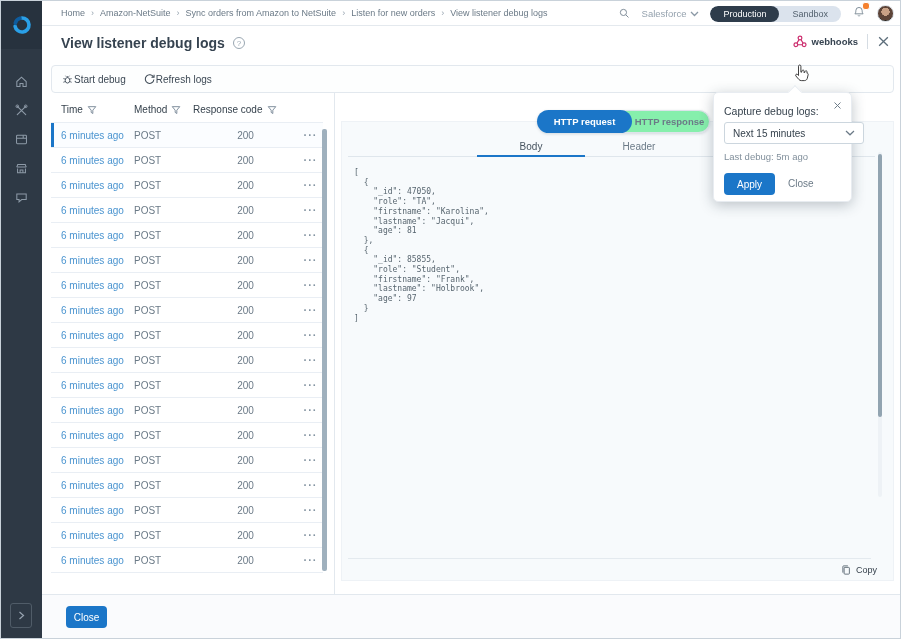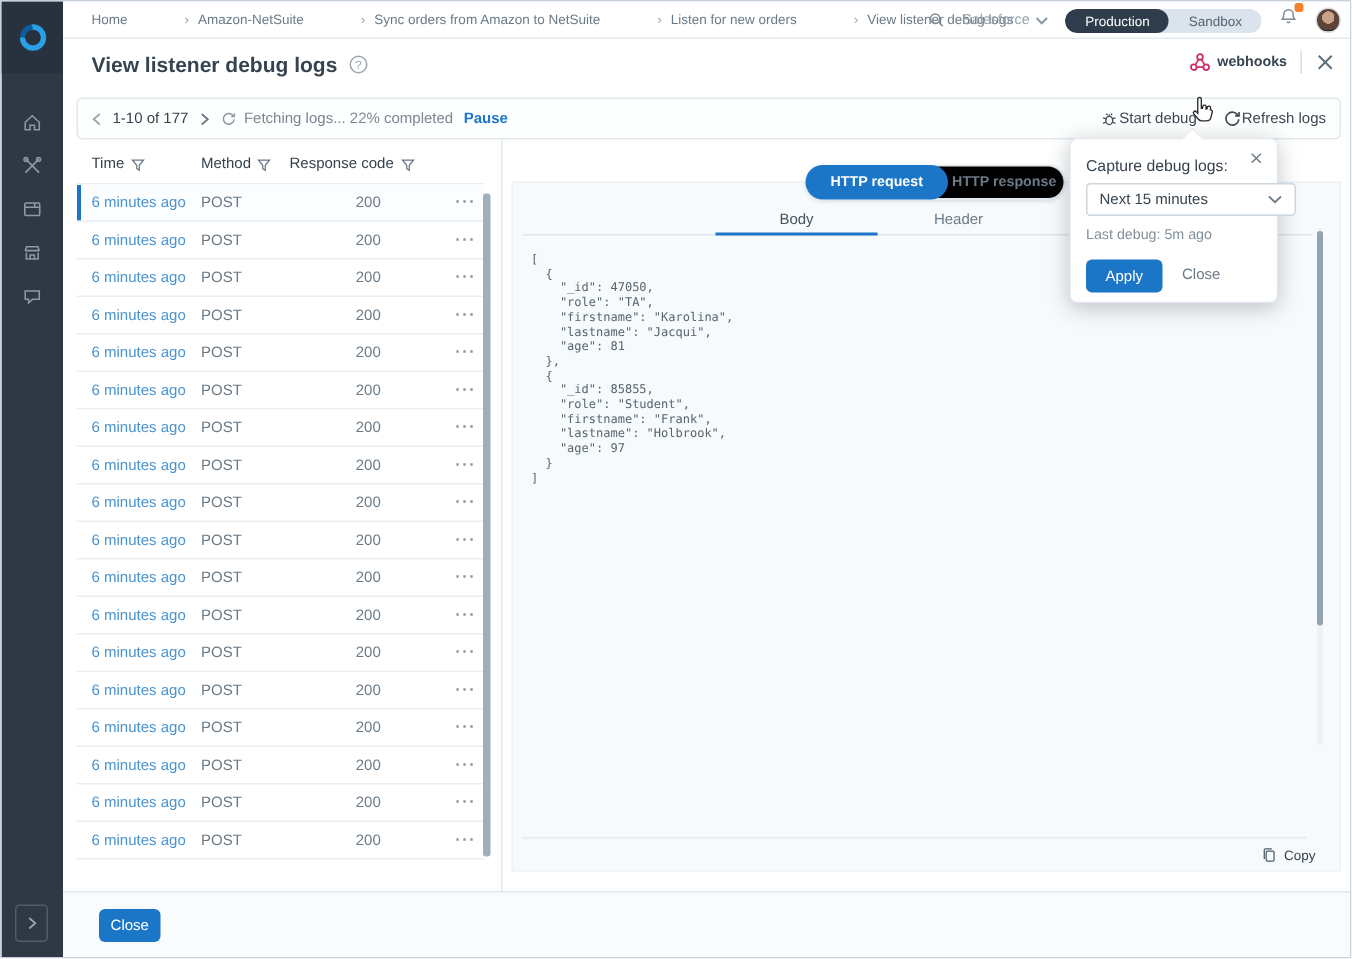--- a/index.html
+++ b/index.html
@@ -12,21 +12,21 @@
   .logo-box { height:48px; background:#27323e; display:flex; align-items:center; justify-content:center; }
   .nav-col { display:flex; flex-direction:column; align-items:center; padding-top:24px; gap:13px; }
   .nav-item { width:41px; height:16px; display:flex; align-items:center; justify-content:center; color:#8d9aa7; }
   .nav-item svg { width:15px; height:15px; }
   .expand-btn { position:absolute; left:9px; top:602px; width:22px; height:25px; border:1px solid #505c68;
                 border-radius:3px; display:flex; align-items:center; justify-content:center; color:#97a3b0; }
 
   
   .topbar { position:absolute; left:41px; top:0; width:860px; height:25px; background:#fff;
             border-bottom:1px solid #e4e9ee; display:flex; align-items:center; }
-  .crumbs { display:flex; align-items:center; padding-left:19px; font-size:9px; color:#6b7a87;gap:32px; }
+  .crumbs { display:flex; align-items:center; padding-left:19px; font-size:9px; color:#6b7a87; }
   .crumb + .crumb::before { content:"›"; margin:0 6px; color:#98a5b1; }
   .topbar-right { position:absolute; right:8px; top:0; height:25px; display:flex; align-items:center; gap:11px; }
   .acct { font-size:9.5px; color:#95a2ae; display:flex; align-items:center; gap:4px; }
   .env-pill { display:flex; background:#dbe3ed; border-radius:9px; font-size:9px; overflow:hidden; }
   .env-seg { padding:3px 13px; color:#54626f; }
   .env-seg.active { background:#2e3c4b; color:#fff; border-radius:9px; }
   .bell-wrap { position:relative; color:#7c8a96; }
   .badge-dot { position:absolute; top:-3px; right:-4px; width:8px; height:8px; border-radius:3px; background:#f5812f; border:1px solid #fff; }
   .avatar { width:17px; height:17px; border-radius:50%;
             background:radial-gradient(circle at 50% 38%, #c9a186 0 34%, #5d4438 35% 70%, #2c2620 71%); border:1px solid #d9dee4; }
@@ -68,21 +68,21 @@
   .c-menu { color:#8494a2; font-weight:700; letter-spacing:1px; text-align:center; font-size:11px; }
   .tbl-scroll { position:absolute; left:321px; top:128px; width:5px; height:442px; background:#9fb0bd; border-radius:2px; }
   .panel-divider { position:absolute; left:333px; top:92px; width:1px; height:501px; background:#e2e8ee; }
 
   
   .panel { position:absolute; left:340px; top:120px; width:553px; height:460px; background:#f7fafc; border:1px solid #eef2f6; }
   .toggle { position:absolute; left:195px; top:-12px; display:flex; height:23px; border-radius:12px;
             box-shadow:0 1px 3px rgba(40,60,80,.18); font-size:9.5px;font-weight:bold; }
   .tg-seg { display:flex; align-items:center; justify-content:center; }
   .tg-req { width:95px; background:#1b76c8; color:#fff; border-radius:12px; z-index:2; }
-  .tg-res { width:88px; background:#000000; color:#6b7a87; border:1px solid #dde4ea; border-left:none;
+  .tg-res { width:88px; background:#86efac; color:#6b7a87; border:1px solid #dde4ea; border-left:none;
             border-radius:0 12px 12px 0; margin-left:-10px; padding-left:8px; }
   .tabs-line { position:absolute; left:6px; right:18px; top:34px; height:1px; background:#dfe6ec; }
   .tab { position:absolute; top:14px; width:108px; height:20px; display:flex; align-items:center; justify-content:center; font-size:10px; }
   .tab-body { left:135px; color:#46535f; }
   .tab-header { left:243px; color:#6b7a87; }
   .tab-underline { position:absolute; left:135px; top:33px; width:108px; height:2px; background:#1b76c8; }
   .code { position:absolute; left:12px; top:46px; font-family:"DejaVu Sans Mono", monospace; font-size:8px;
           line-height:9.7px; color:#57656f; white-space:pre; }
   .panel-scroll-track { position:absolute; left:536px; top:30px; width:4px; height:345px; background:#eef2f6; border-radius:2px; }
   .panel-scroll-thumb { position:absolute; left:0; top:2px; width:4px; height:263px; background:#92a4b1; border-radius:2px; }
@@ -217,41 +217,20 @@
       <span class="vdiv"></span>
       <span class="x-ic">
         <svg width="13" height="13" viewBox="0 0 12 12">
             <path d="M2 2l8 8M10 2l-8 8" stroke="currentColor" stroke-width="1.2"></path>
           </svg>
       </span>
     </div>
   </div>
 
   <div class="toolbar">
-    <div class="tb-left">
-      <span class="pg-chev" style="color:#9aa7b2;">
-        <svg width="7" height="9" viewBox="0 0 7 9">
-            <path d="M5.5 1l-4 3.5 4 3.5" fill="none" stroke="currentColor" stroke-width="1.2"></path>
-          </svg>
-      </span>
-      <span>1-10 of 177</span>
-      <span class="pg-chev">
-        <svg width="7" height="9" viewBox="0 0 7 9">
-            <path d="M1.5 1l4 3.5-4 3.5" fill="none" stroke="currentColor" stroke-width="1.2"></path>
-          </svg>
-      </span>
-      <span class="fetch-status">
-        <svg width="11" height="11" viewBox="0 0 16 16">
-            <path d="M12.6 5.2A5.2 5.2 0 1 0 13.2 8" fill="none" stroke="#8a97a3" stroke-width="1.4"></path>
-            <path d="M13.4 2.4v3h-3" fill="none" stroke="#8a97a3" stroke-width="1.4"></path>
-          </svg>
-        <span>Fetching logs... 22%  completed</span>
-      </span>
-      <span class="pause-link">Pause</span>
-    </div>
     <div class="tb-right">
       <span class="tb-btn">
         <svg width="13" height="13" viewBox="0 0 16 16">
           <ellipse cx="8" cy="9" rx="2.8" ry="3.4" fill="none" stroke="#3c4854" stroke-width="1.1"></ellipse>
           <path d="M8 5.6V3.9M6.6 4.6l-1-1.2M9.4 4.6l1-1.2M5.2 7.5l-2.3-.6M5.2 10.5l-2.3.9M10.8 7.5l2.3-.6M10.8 10.5l2.3.9" fill="none" stroke="#3c4854" stroke-width="1"></path>
         </svg>
         <span>Start debug</span>
       </span>
       <span class="tb-btn">
         <svg width="13" height="13" viewBox="0 0 16 16">

